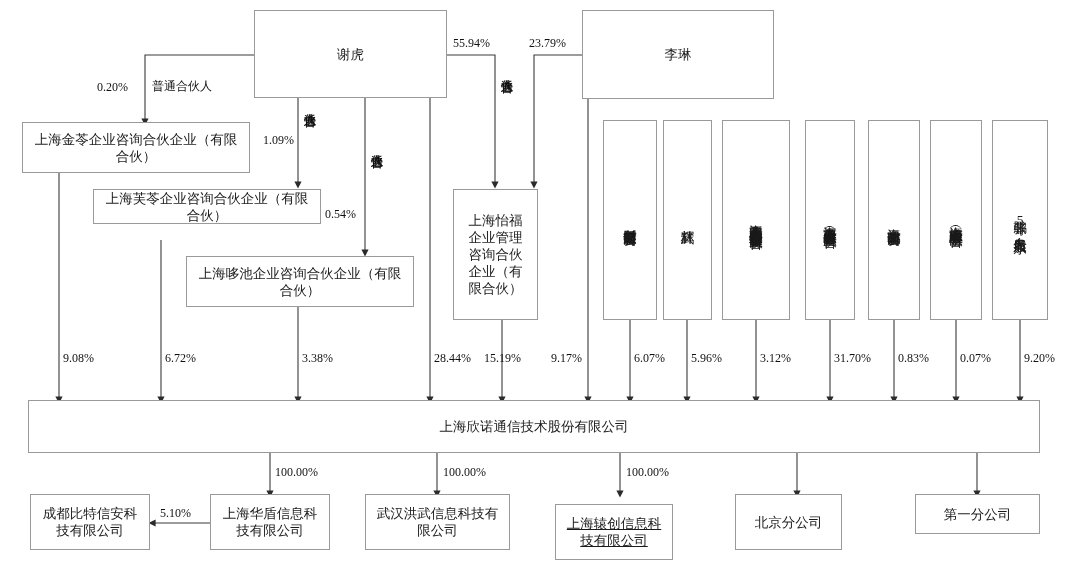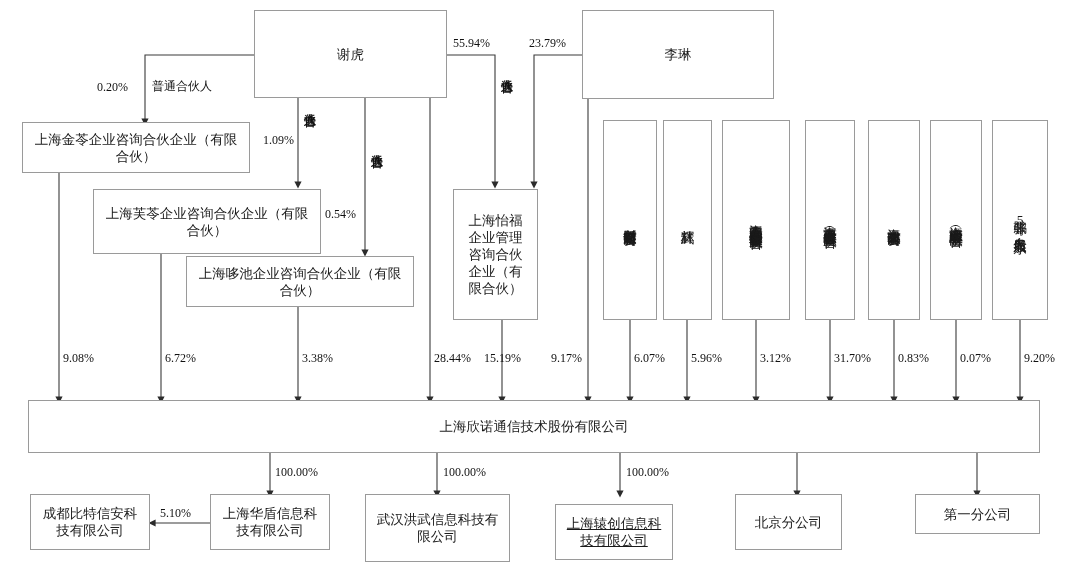--- a/index.html
+++ b/index.html
@@ -80,21 +80,21 @@
   </div>
 
   <div class="box h big" style="left:582px;top:10px;width:192px;height:89px;">
     <span>李琳</span>
   </div>
 
   <div class="box h" style="left:22px;top:122px;width:228px;height:51px;">
     <span>上海金苓企业咨询合伙企业（有限合伙）</span>
   </div>
 
-  <div class="box h" style="left:93px;top:189px;width:228px;height:65px;">
+  <div class="box h" style="left:93px;top:189px;width:228px;height:35px;">
     <span>上海芙苓企业咨询合伙企业（有限合伙）</span>
   </div>
 
   <div class="box h" style="left:186px;top:256px;width:228px;height:51px;">
     <span>上海哆池企业咨询合伙企业（有限合伙）</span>
   </div>
 
   <div class="box h" style="left:453px;top:189px;width:85px;height:131px;">
     <span>上海怡福企业管理咨询合伙企业（有限合伙）</span>
   </div>
@@ -132,21 +132,21 @@
   </div>
 
   <div class="box h" style="left:30px;top:494px;width:120px;height:56px;">
     <span>成都比特信安科技有限公司</span>
   </div>
 
   <div class="box h" style="left:210px;top:494px;width:120px;height:56px;">
     <span>上海华盾信息科技有限公司</span>
   </div>
 
-  <div class="box h" style="left:365px;top:494px;width:145px;height:68px;">
+  <div class="box h" style="left:365px;top:494px;width:145px;height:56px;">
     <span>武汉洪武信息科技有限公司</span>
   </div>
 
   <div class="box h" style="left:555px;top:504px;width:118px;height:56px;text-decoration:underline;">
     <span>上海辕创信息科技有限公司</span>
   </div>
 
   <div class="box h" style="left:735px;top:494px;width:107px;height:56px;">
     <span>北京分公司</span>
   </div>

